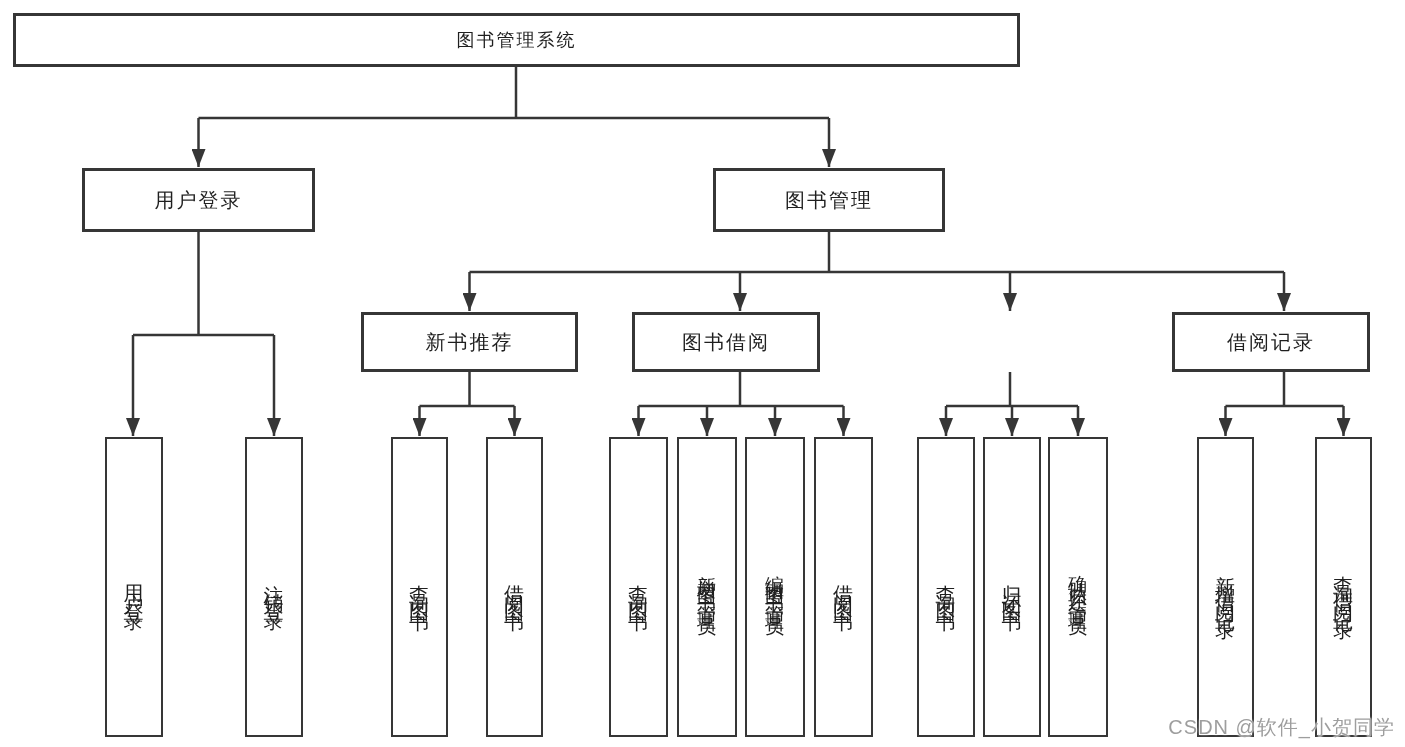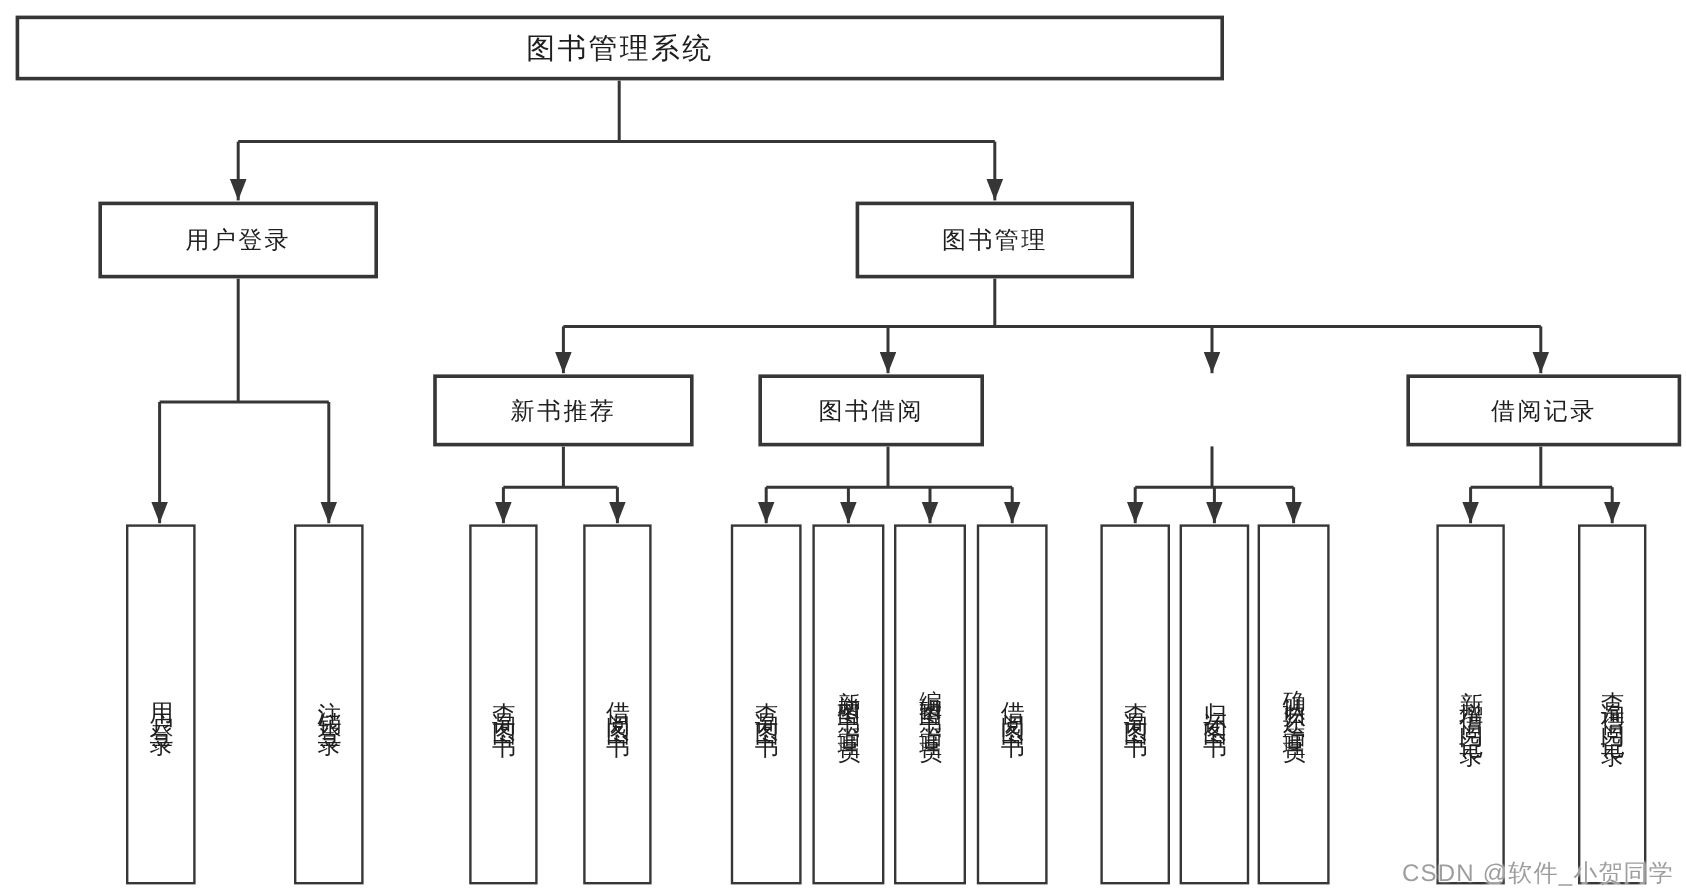--- a/index.html
+++ b/index.html
@@ -11,27 +11,27 @@
     position:absolute;
     box-sizing:border-box;
     background:#ffffff;
     border:3px solid #363636;
     display:flex;align-items:center;justify-content:center;
     color:#1f1f1f;
     font-size:20px;
     letter-spacing:2px;
     z-index:2;
   }
-  .n-root{left:13px;top:13px;width:1007px;height:54px;font-size:24px;}
+  .n-root{left:13px;top:13px;width:1007px;height:54px;font-size:18px;}
   .n-l2a{left:82px;top:168px;width:233px;height:64px;}
   .n-l2b{left:713px;top:168px;width:232px;height:64px;}
   .n-l3a{left:361px;top:312px;width:217px;height:60px;}
   .n-l3b{left:632px;top:312px;width:188px;height:60px;}
   .n-l3c{left:903px;top:312px;width:214px;height:60px;}
-  .n-l3d{left:1172px;top:312px;width:229px;height:60px;}
+  .n-l3d{left:1172px;top:312px;width:198px;height:60px;}
 
   .leaf{
     position:absolute;
     top:437px;height:300px;
     box-sizing:border-box;
     background:#ffffff;
     border:2.5px solid #363636;
     display:flex;align-items:center;justify-content:center;
     z-index:2;
   }

